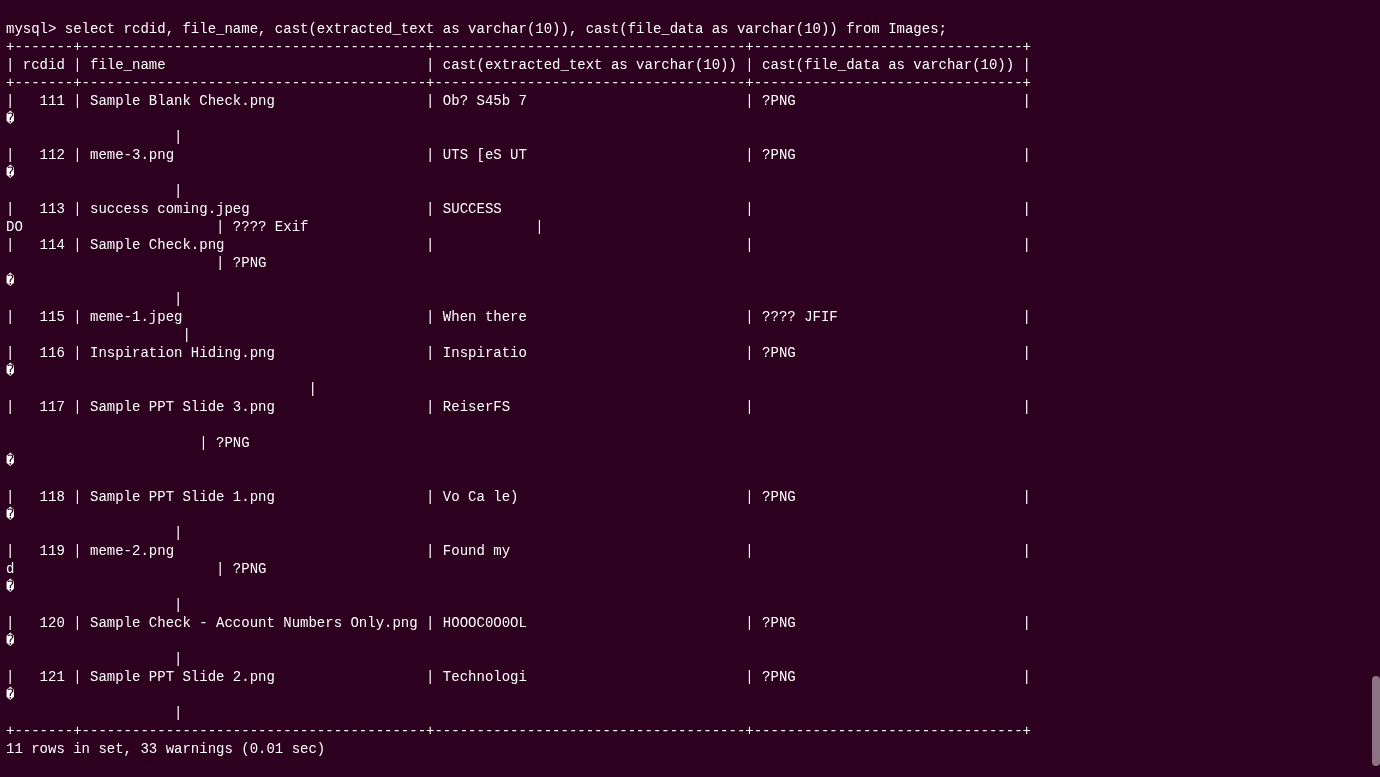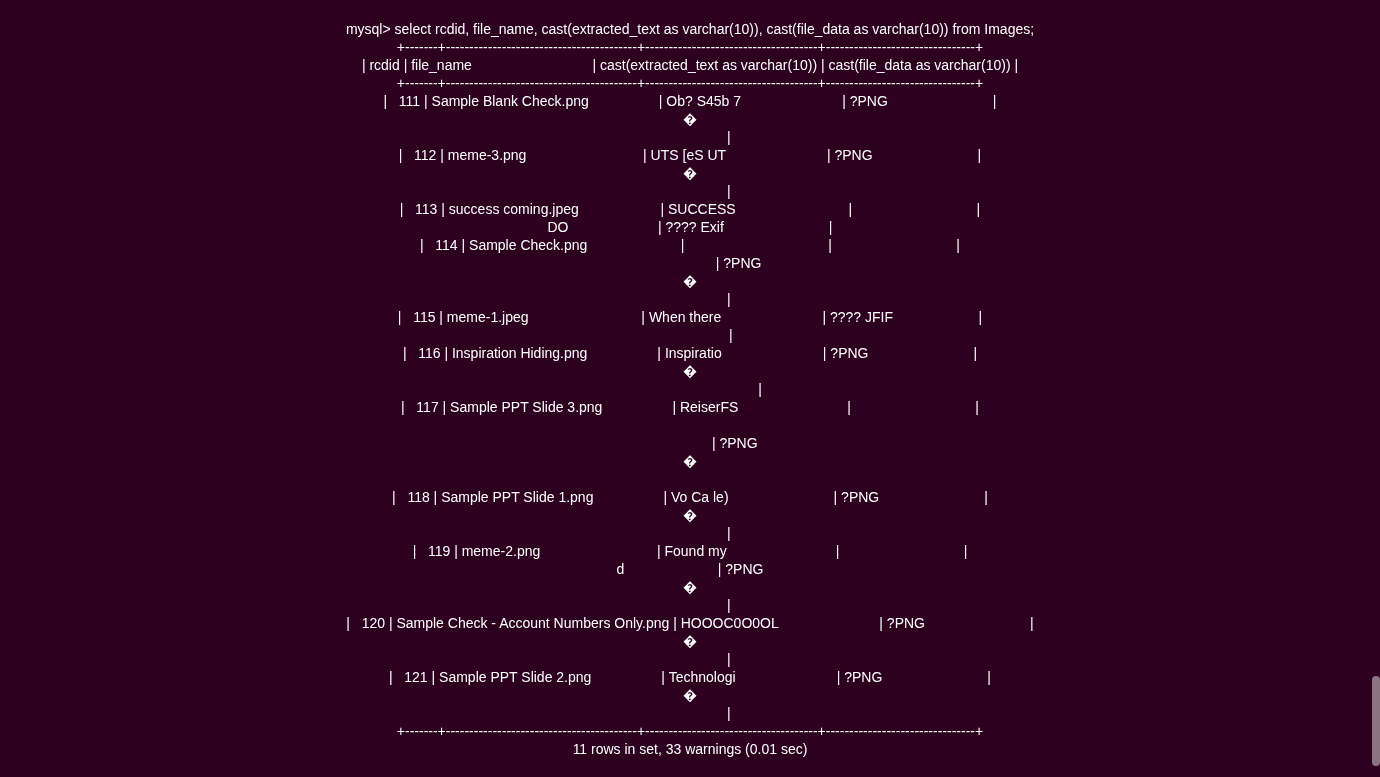--- a/index.html
+++ b/index.html
@@ -17,22 +17,21 @@
   .terminal {
     white-space: pre;
     padding: 2px 6px;
     box-sizing: border-box;
     width: 100%;
     height: 100%;
     position: relative;
   }
   pre {
     margin: 0;
-    font-family: Liberation Sans, sans-serif;
-    text-align: center;
+    font-family: Liberation Mono, monospace;
   }
   .scrollbar {
     position: absolute;
     right: 0;
     top: 0;
     width: 10px;
     height: 100%;
     pointer-events: none;
   }
   .scrollbar-thumb {

